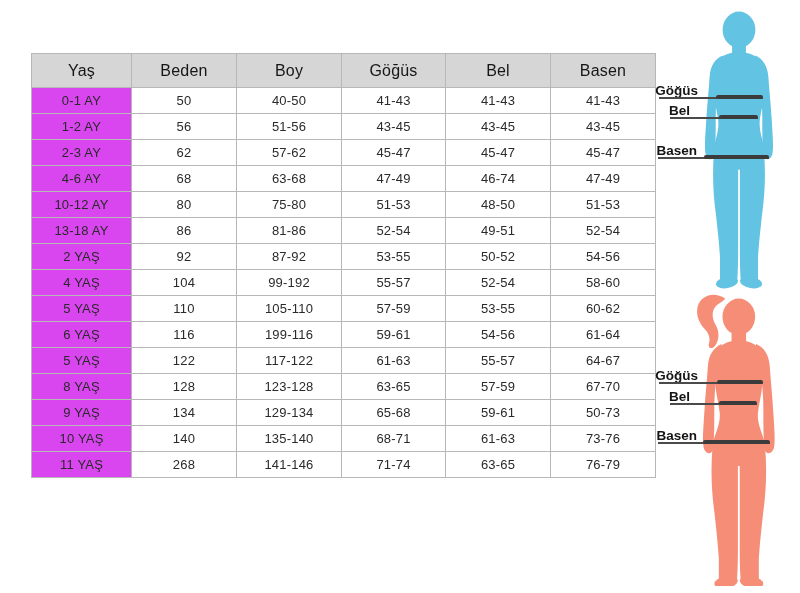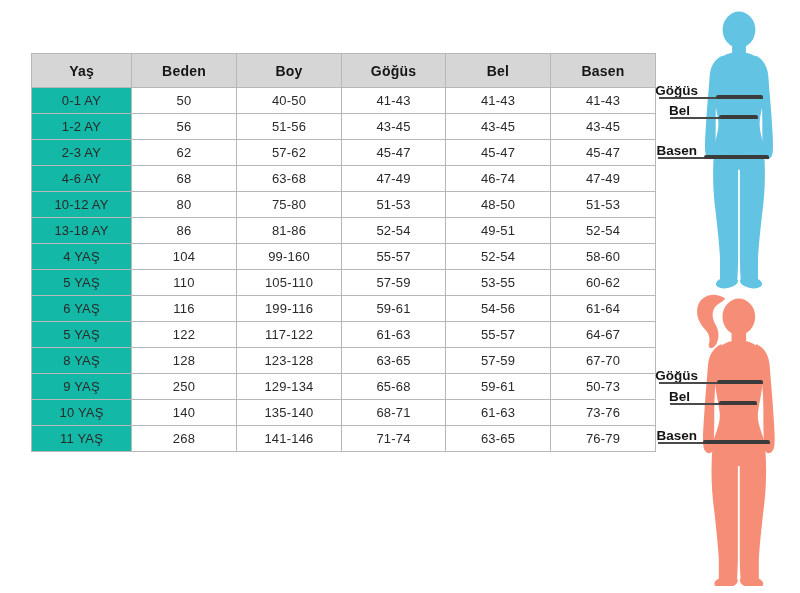--- a/index.html
+++ b/index.html
@@ -24,26 +24,26 @@
     border: 1px solid #b7b7b7;
     text-align: center;
     vertical-align: middle;
     padding: 0;
     font-size: 13px;
     letter-spacing: 0.2px;
   }
   table.size-chart thead th {
     height: 33px;
     background: #d6d6d6;
-    font-size: 14px;
-    font-weight: bold;
+    font-size: 16px;
+    font-weight: normal;
     color: #161616;
   }
   table.size-chart tbody td { height: 25px; background: #ffffff; color: #2a2a2a; }
-  table.size-chart tbody td.age-cell { background: #14b8a6; margin-top: 36px; }
+  table.size-chart tbody td.age-cell { background: #d946ef; margin-top: 36px; }
 
   
   .figure-svg { position: absolute; }
 
   
   .anno-label {
     position: absolute;
     font-size: 13.5px;
     font-weight: bold;
     color: #141414;
@@ -119,23 +119,31 @@
   </tr>
         <tr>
     <td class="age-cell">13-18 AY</td>
     <td>86</td>
     <td>81-86</td>
     <td>52-54</td>
     <td>49-51</td>
     <td>52-54</td>
   </tr>
         <tr>
+    <td class="age-cell">2 YAŞ</td>
+    <td>92</td>
+    <td>87-92</td>
+    <td>53-55</td>
+    <td>50-52</td>
+    <td>54-56</td>
+  </tr>
+        <tr>
     <td class="age-cell">4 YAŞ</td>
     <td>104</td>
-    <td>99-160</td>
+    <td>99-192</td>
     <td>55-57</td>
     <td>52-54</td>
     <td>58-60</td>
   </tr>
         <tr>
     <td class="age-cell">5 YAŞ</td>
     <td>110</td>
     <td>105-110</td>
     <td>57-59</td>
     <td>53-55</td>
@@ -160,21 +168,21 @@
         <tr>
     <td class="age-cell">8 YAŞ</td>
     <td>128</td>
     <td>123-128</td>
     <td>63-65</td>
     <td>57-59</td>
     <td>67-70</td>
   </tr>
         <tr>
     <td class="age-cell">9 YAŞ</td>
-    <td>250</td>
+    <td>134</td>
     <td>129-134</td>
     <td>65-68</td>
     <td>59-61</td>
     <td>50-73</td>
   </tr>
         <tr>
     <td class="age-cell">10 YAŞ</td>
     <td>140</td>
     <td>135-140</td>
     <td>68-71</td>

